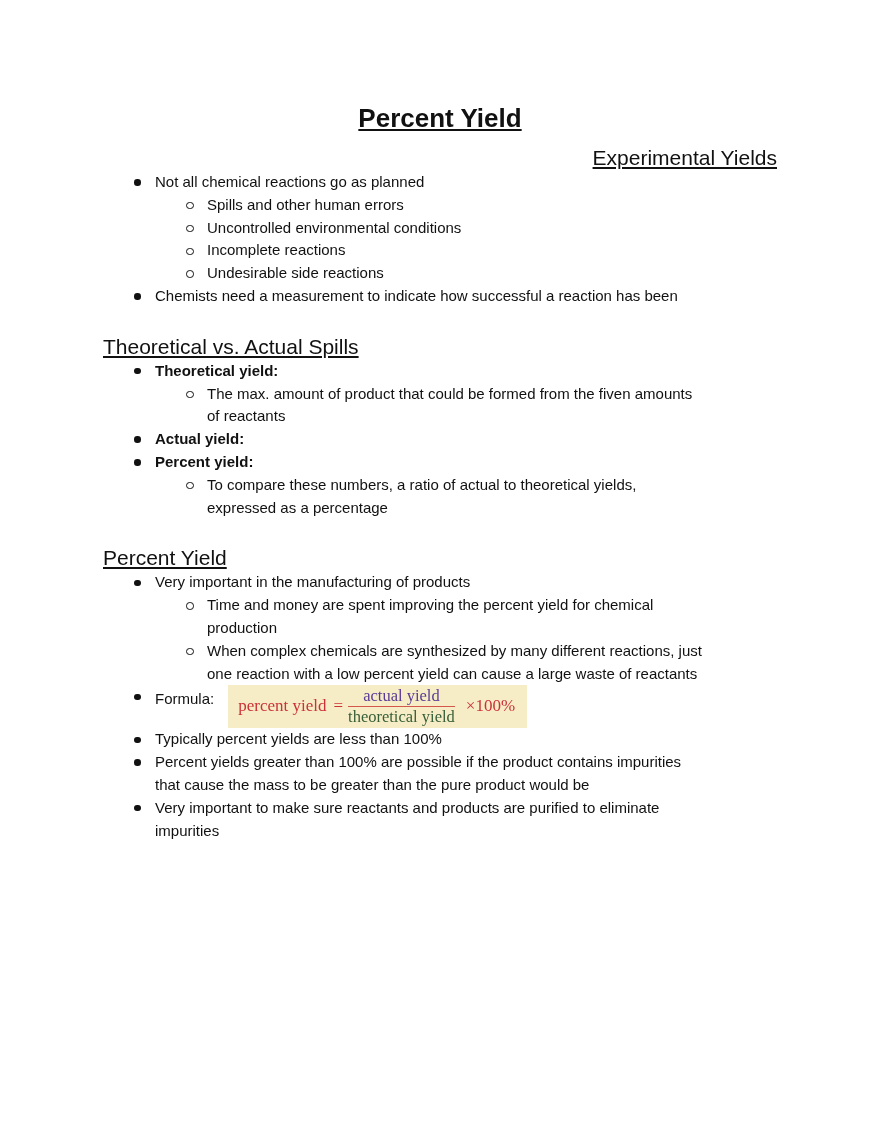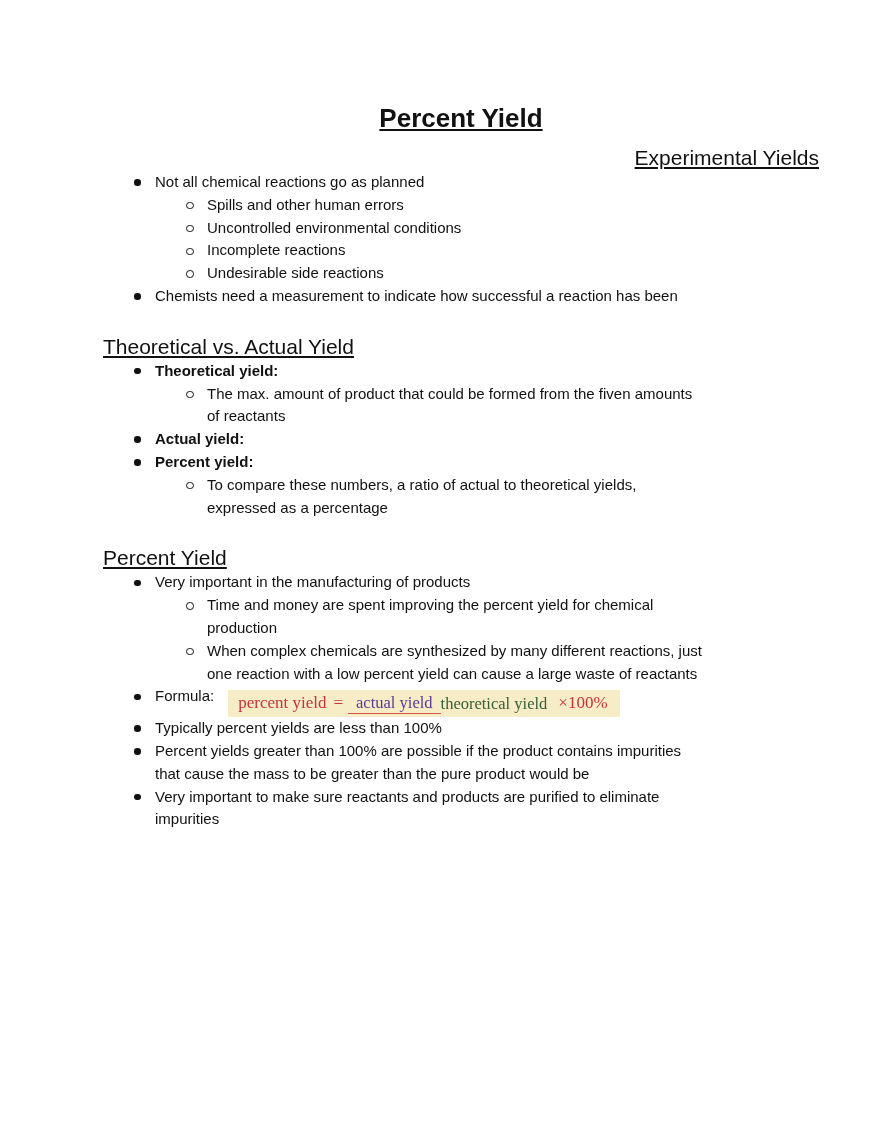--- a/index.html
+++ b/index.html
@@ -7,21 +7,21 @@
   body {
     width: 880px;
     height: 1139px;
     font-family: "Liberation Sans", sans-serif;
     color: #111111;
     overflow: hidden;
   }
   .page {
     width: 880px;
     height: 1139px;
-    padding: 103px 61px 0 103px;
+    padding: 103px 103px 0 103px;
     background: #ffffff;
   }
   .doc-title {
     font-size: 26px;
     font-weight: bold;
     text-decoration: underline;
     text-align: center;
     line-height: 31px;
     color: #111111;
   }
@@ -77,21 +77,21 @@
     background: #f6ecc6;
     padding: 2px 12px 2px 10px;
     font-family: "Liberation Serif", serif;
     font-size: 17px;
     white-space: nowrap;
   }
   .f-lhs { color: #cb3238; }
   .f-eq  { color: #cb3238; margin: 0 5px 0 7px; }
   .f-frac {
     display: inline-flex;
-    flex-direction: row;
+    flex-direction: column;
     text-align: center;
     font-size: 16.5px;
   }
   .f-num {
     color: #5a3a96;
     line-height: 18px;
     padding: 0 8px 1px 8px;
     border-bottom: 1.5px solid #d4574e;
   }
   .f-den {
@@ -114,21 +114,21 @@
       <li class="l1">Not all chemical reactions go as planned</li>
       <li class="l2">Spills and other human errors</li>
       <li class="l2">Uncontrolled environmental conditions</li>
       <li class="l2">Incomplete reactions</li>
       <li class="l2">Undesirable side reactions</li>
       <li class="l1">Chemists need a measurement to indicate how successful a reaction has been</li>
     </ul>
   </div>
 
   <div class="sec2">
-    <div class="section-heading">Theoretical vs. Actual Yield</div>
+    <div class="section-heading">Theoretical vs. Actual Spills</div>
     <ul>
       <li class="l1 bold">Theoretical yield:</li>
       <li class="l2">The max. amount of product that could be formed from the fiven amounts
 of reactants</li>
       <li class="l1 bold">Actual yield:</li>
       <li class="l1 bold">Percent yield:</li>
       <li class="l2">To compare these numbers, a ratio of actual to theoretical yields,
 expressed as a percentage</li>
     </ul>
   </div>

